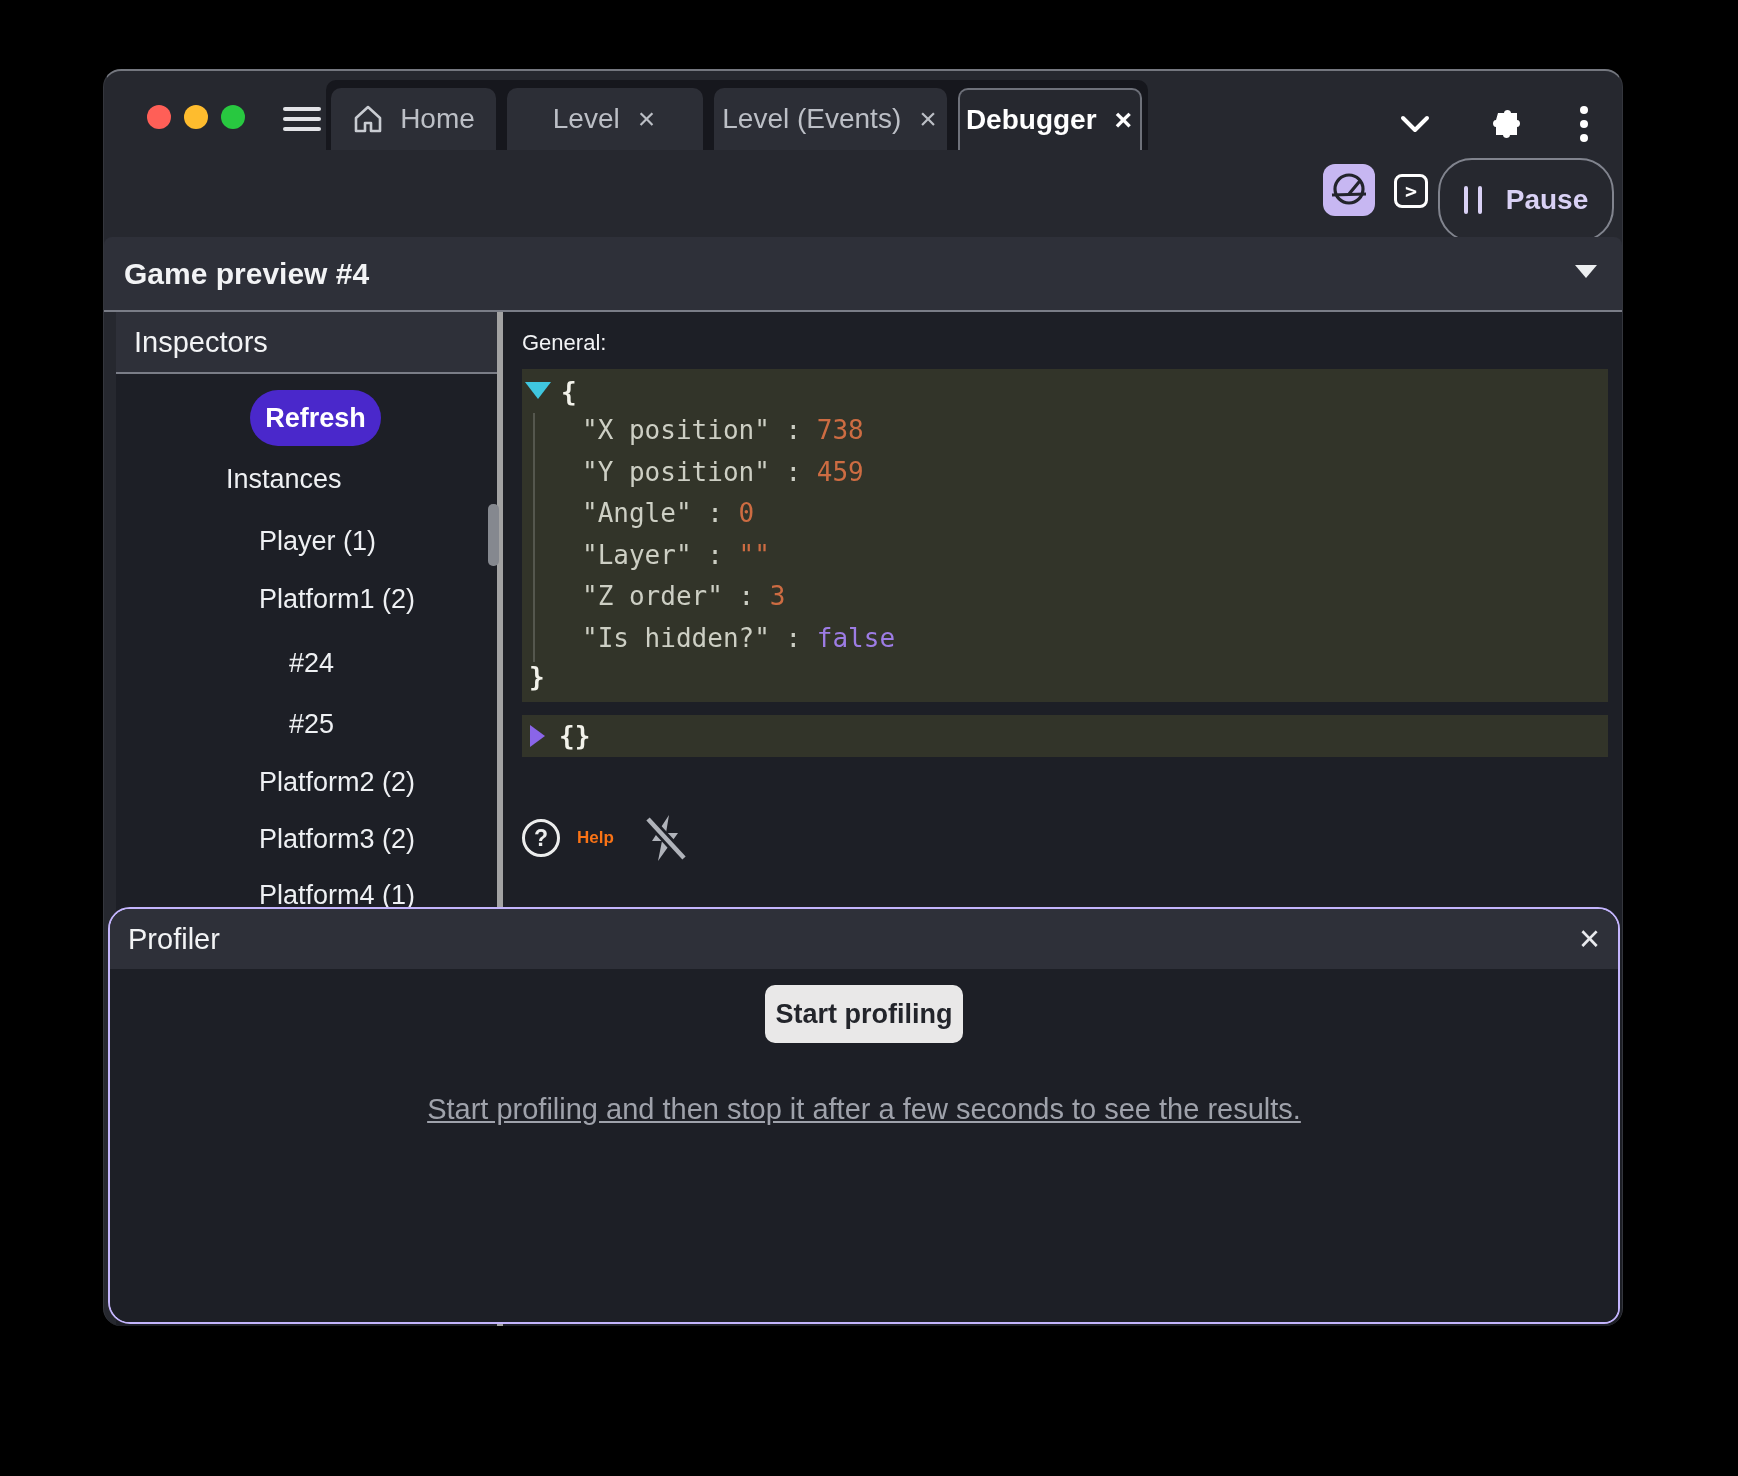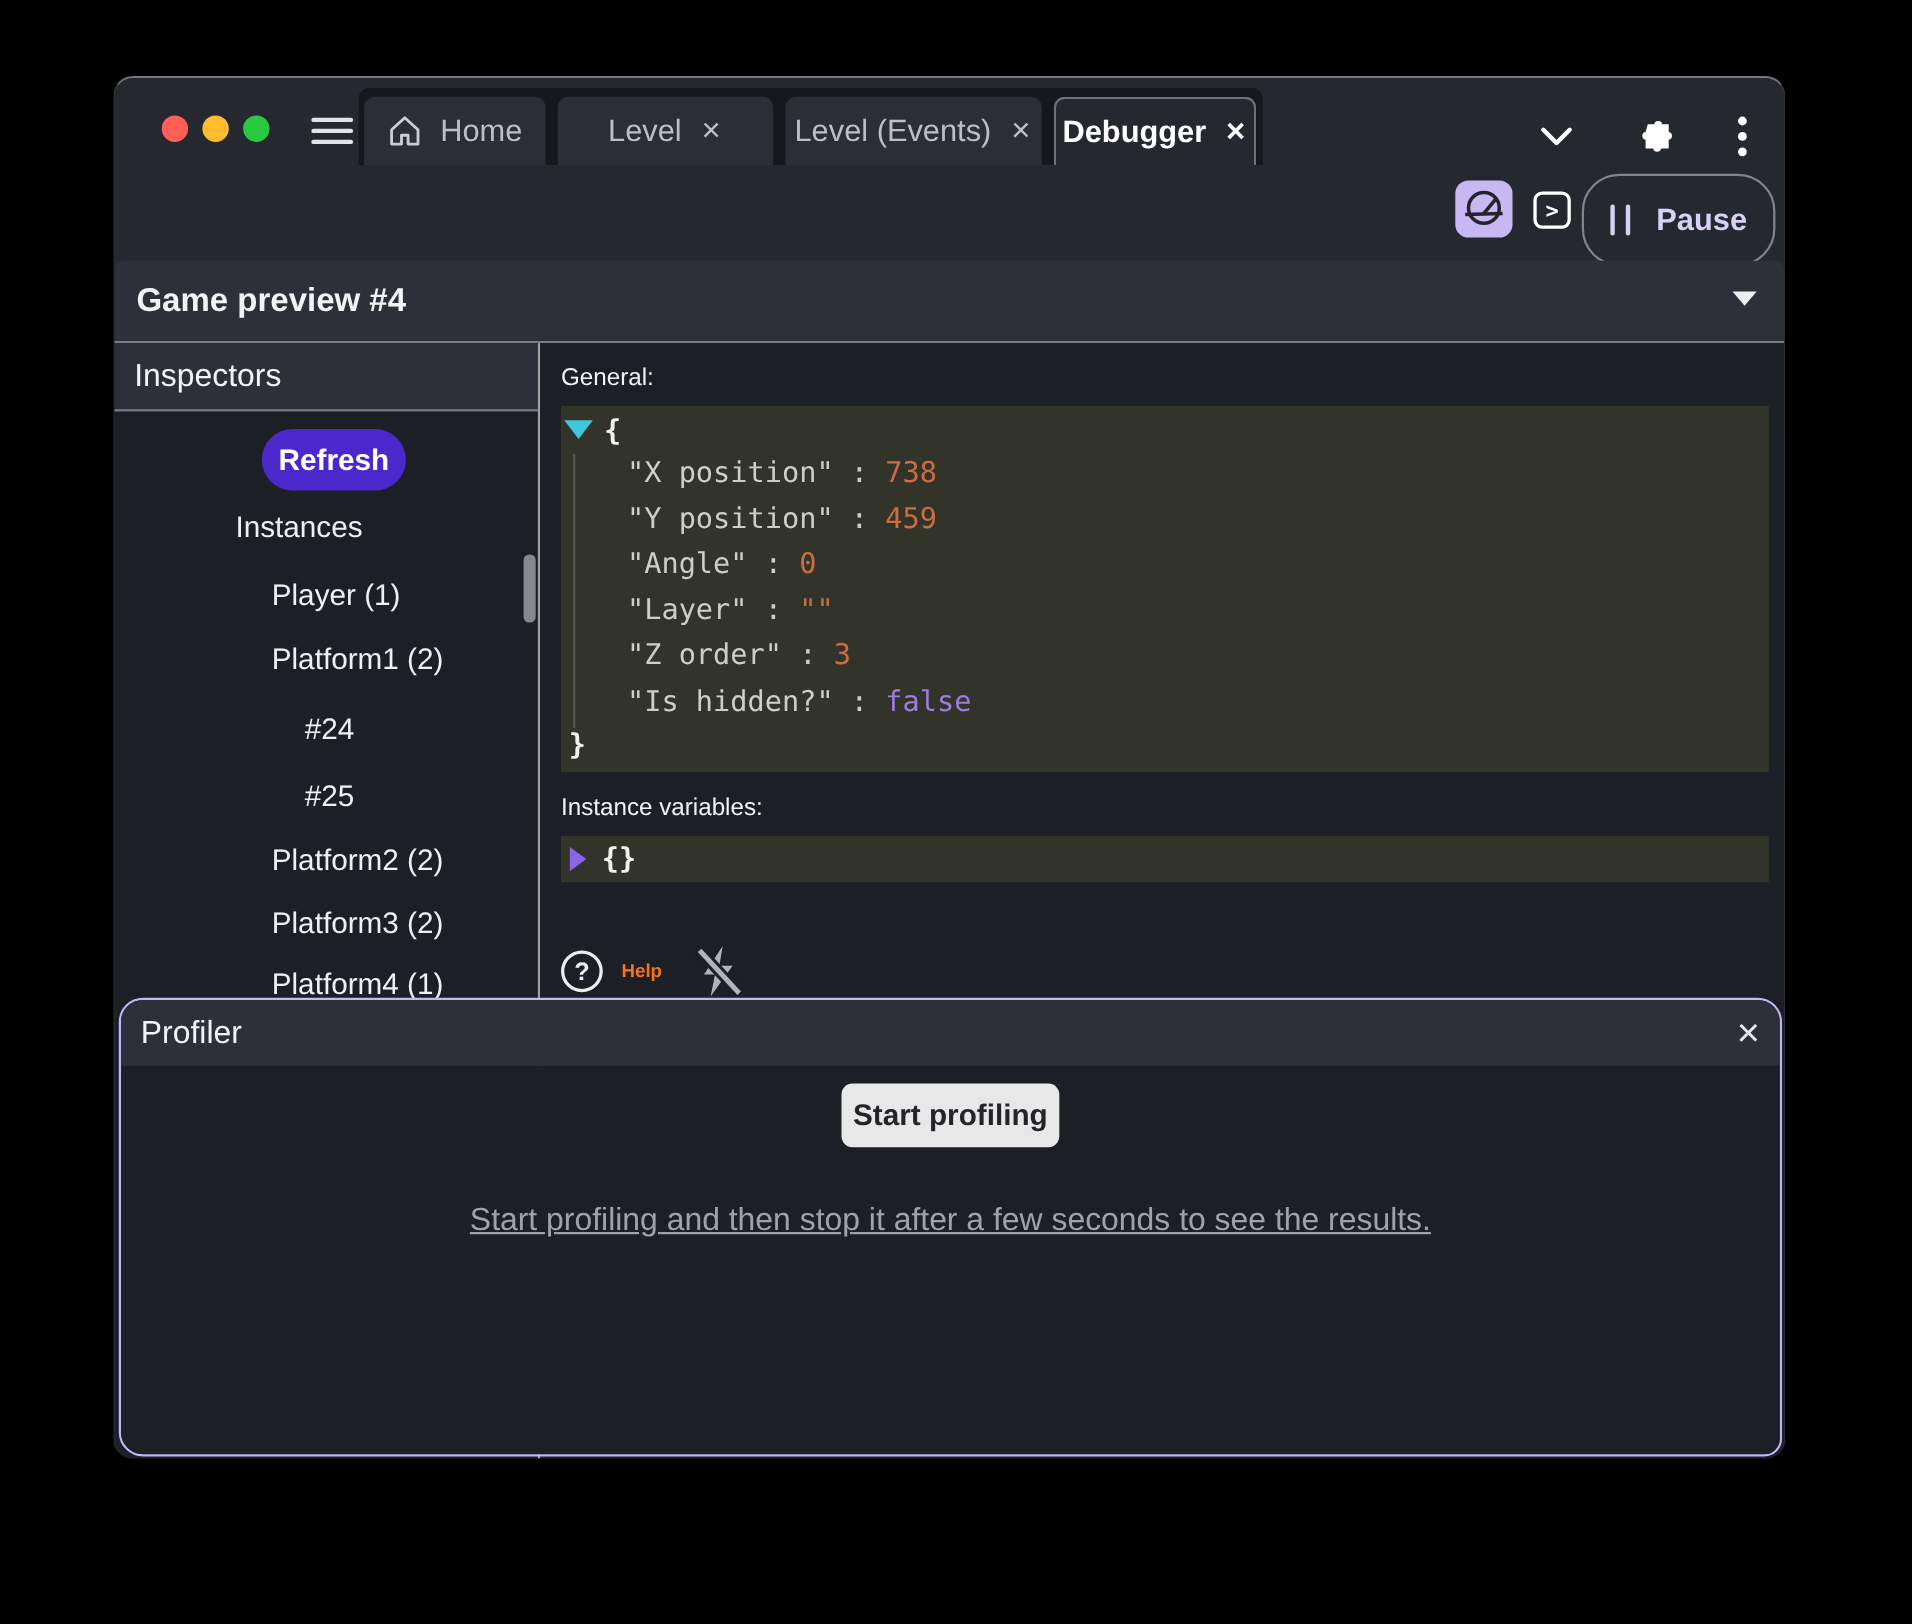--- a/index.html
+++ b/index.html
@@ -51,21 +51,21 @@
   .preview-bar { position:absolute; left:0; top:166px; width:100%; height:75px;
                  background:#2e3039; border-bottom:2px solid #7a7d87;
                  border-radius:8px 8px 0 0; display:flex; align-items:center; cursor:pointer; }
   .preview-title { font-size:30px; font-weight:600; color:#f2f3f5; padding-left:20px; }
   .preview-caret { position:absolute; right:25px; top:28px; width:0; height:0;
                    border-left:11px solid transparent; border-right:11px solid transparent;
                    border-top:13px solid #eceef0; }
 
   
   .content { position:absolute; left:0; top:241px; bottom:0; width:100%; display:flex; }
-  .sidebar { width:387px; border-right:2px solid #a3a3a3; position:relative; background:#1d1f26; }
+  .sidebar { width:387px; border-right:6px solid #a3a3a3; position:relative; background:#1d1f26;margin-left:12px; }
   .insp-header { height:62px; background:#2e3039; border-bottom:2px solid #7a7d87;
                  display:flex; align-items:center; }
   .insp-title { font-size:29px; color:#f2f3f5; padding-left:18px; }
   .refresh-btn { position:absolute; left:134px; top:78px; width:131px; height:56px;
                  border-radius:28px; background:#4a28cb; color:#fff; font-weight:bold;
                  font-size:27px; border:none; cursor:pointer; font-family:inherit; }
   .tree-item { position:absolute; height:30px; line-height:30px; font-size:27px;
                font-weight:500; color:#eef0f3; white-space:nowrap; cursor:pointer; }
   .tree-item.depth0{left:110px;} .tree-item.depth1{left:143px;} .tree-item.depth2{left:173px;}
   .side-scroll { position:absolute; left:372px; top:192px; width:11px; height:62px;
@@ -227,21 +227,20 @@
             <div class="json-row"><span>"Angle" : </span><span class="j-number">0</span></div>
             <div class="json-row"><span>"Layer" : </span><span class="j-string">""</span></div>
             <div class="json-row"><span>"Z order" : </span><span class="j-number">3</span></div>
             <div class="json-row"><span>"Is hidden?" : </span><span class="j-boolean">false</span></div>
           </div>
         <div class="json-line close-brace">
           <span class="brace">}</span>
         </div>
       </div>
 
-      <div class="sec-label iv-label">Instance variables:</div>
       <div class="iv-box">
         <span class="tri-right"></span>
         <span class="brace">{}</span>
       </div>
 
       <div class="help-row">
         <span class="help-btn">
           <span class="qmark">?</span>
           <span class="help-label">Help</span>
         </span>

